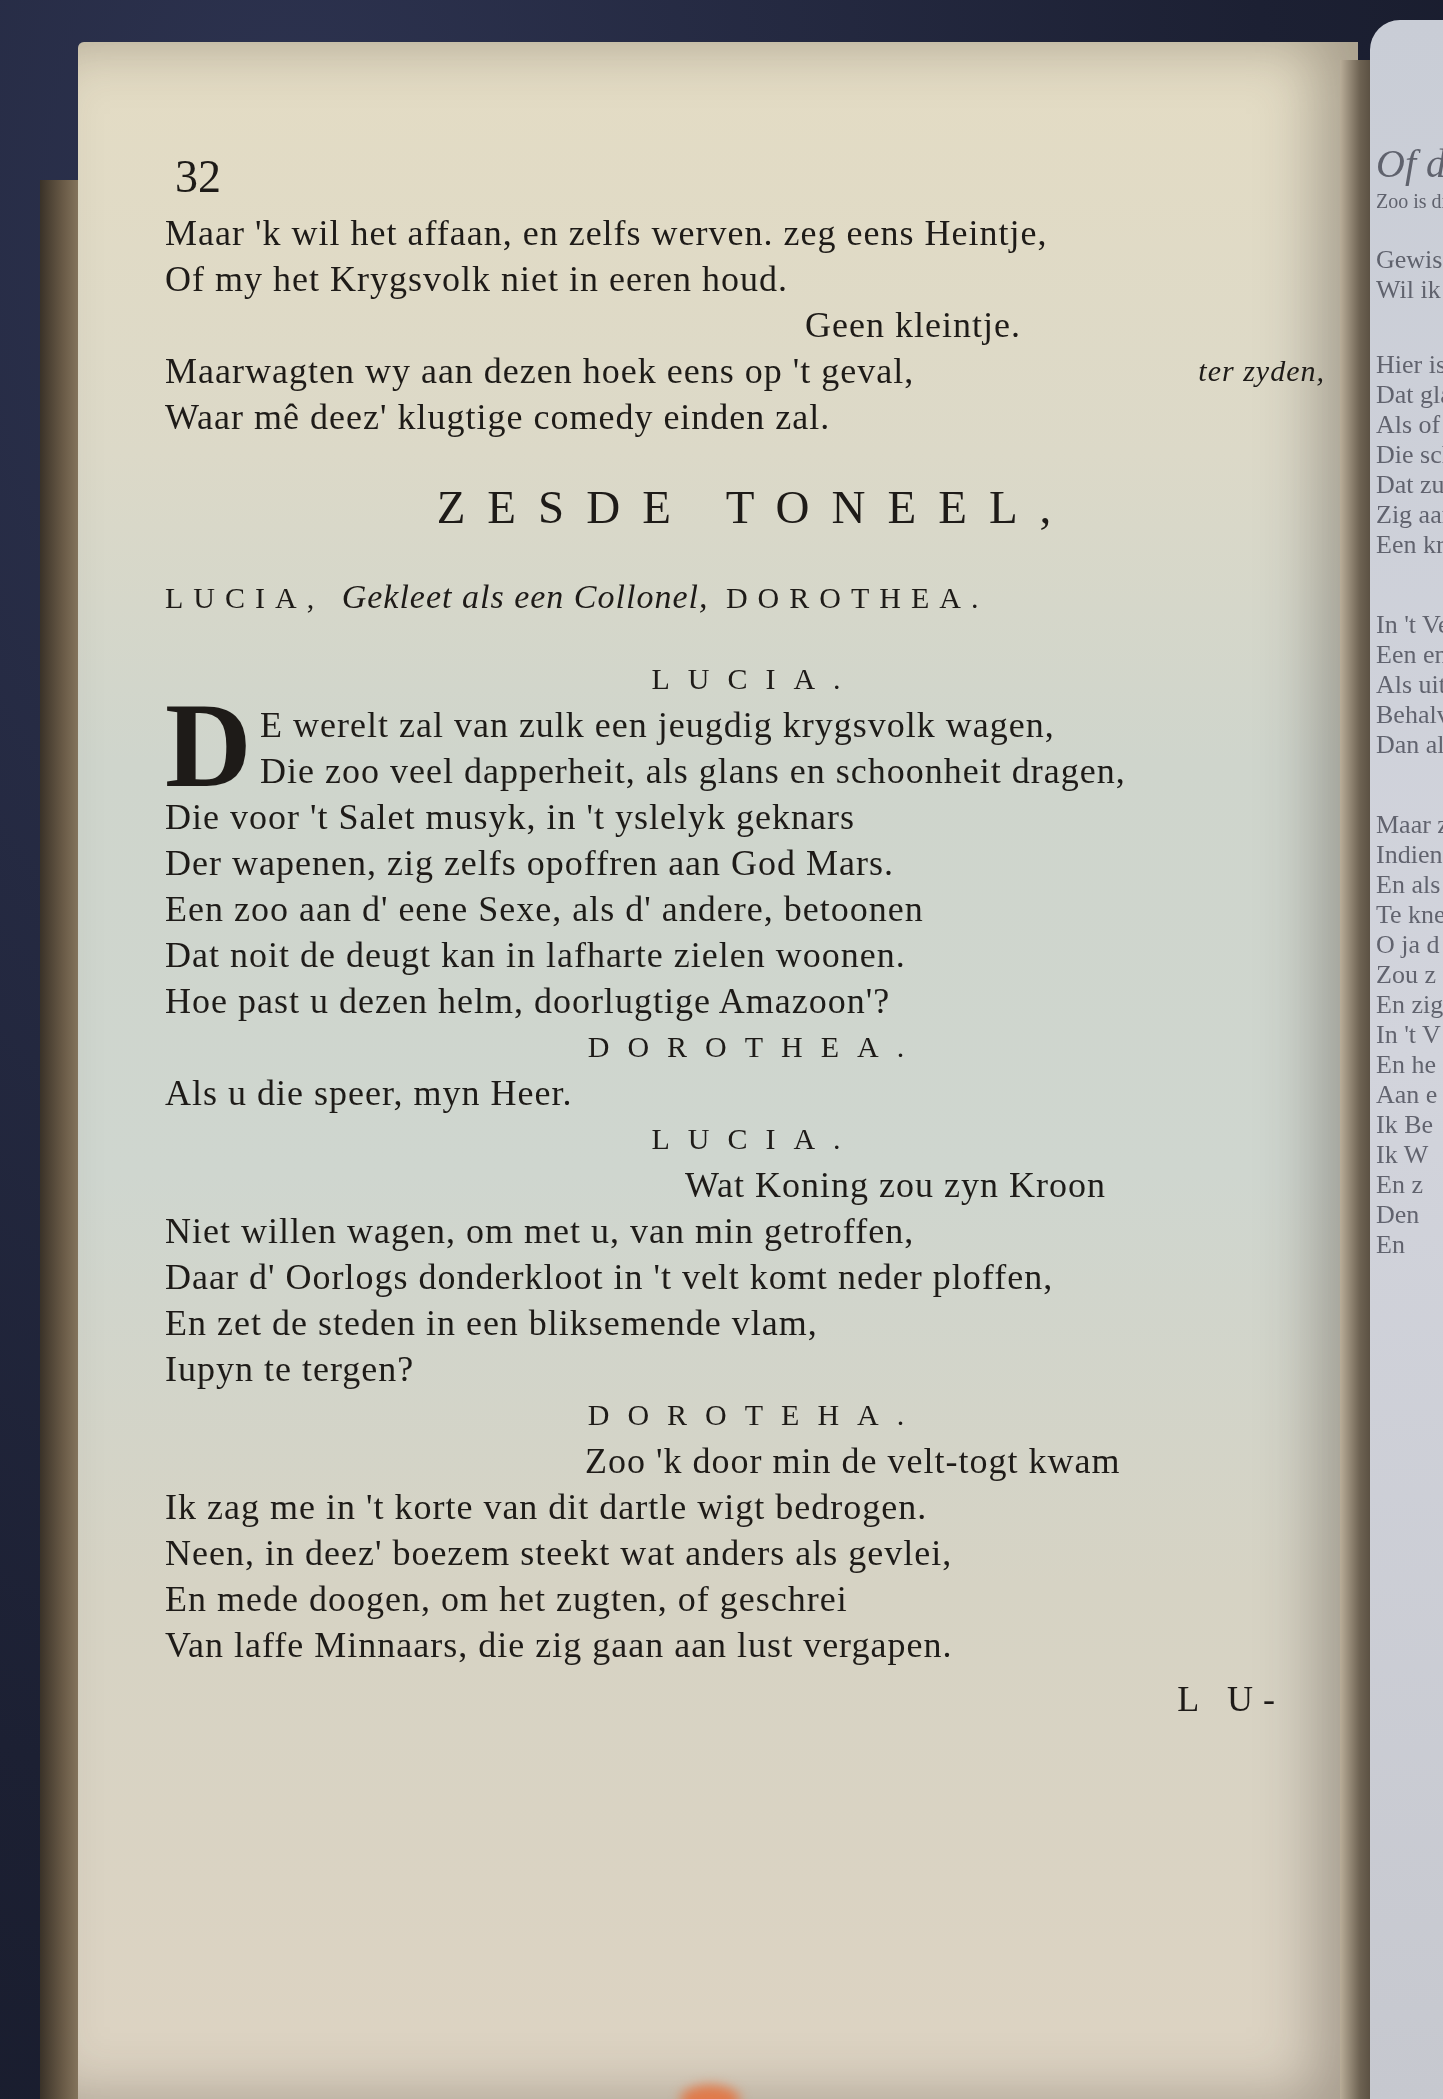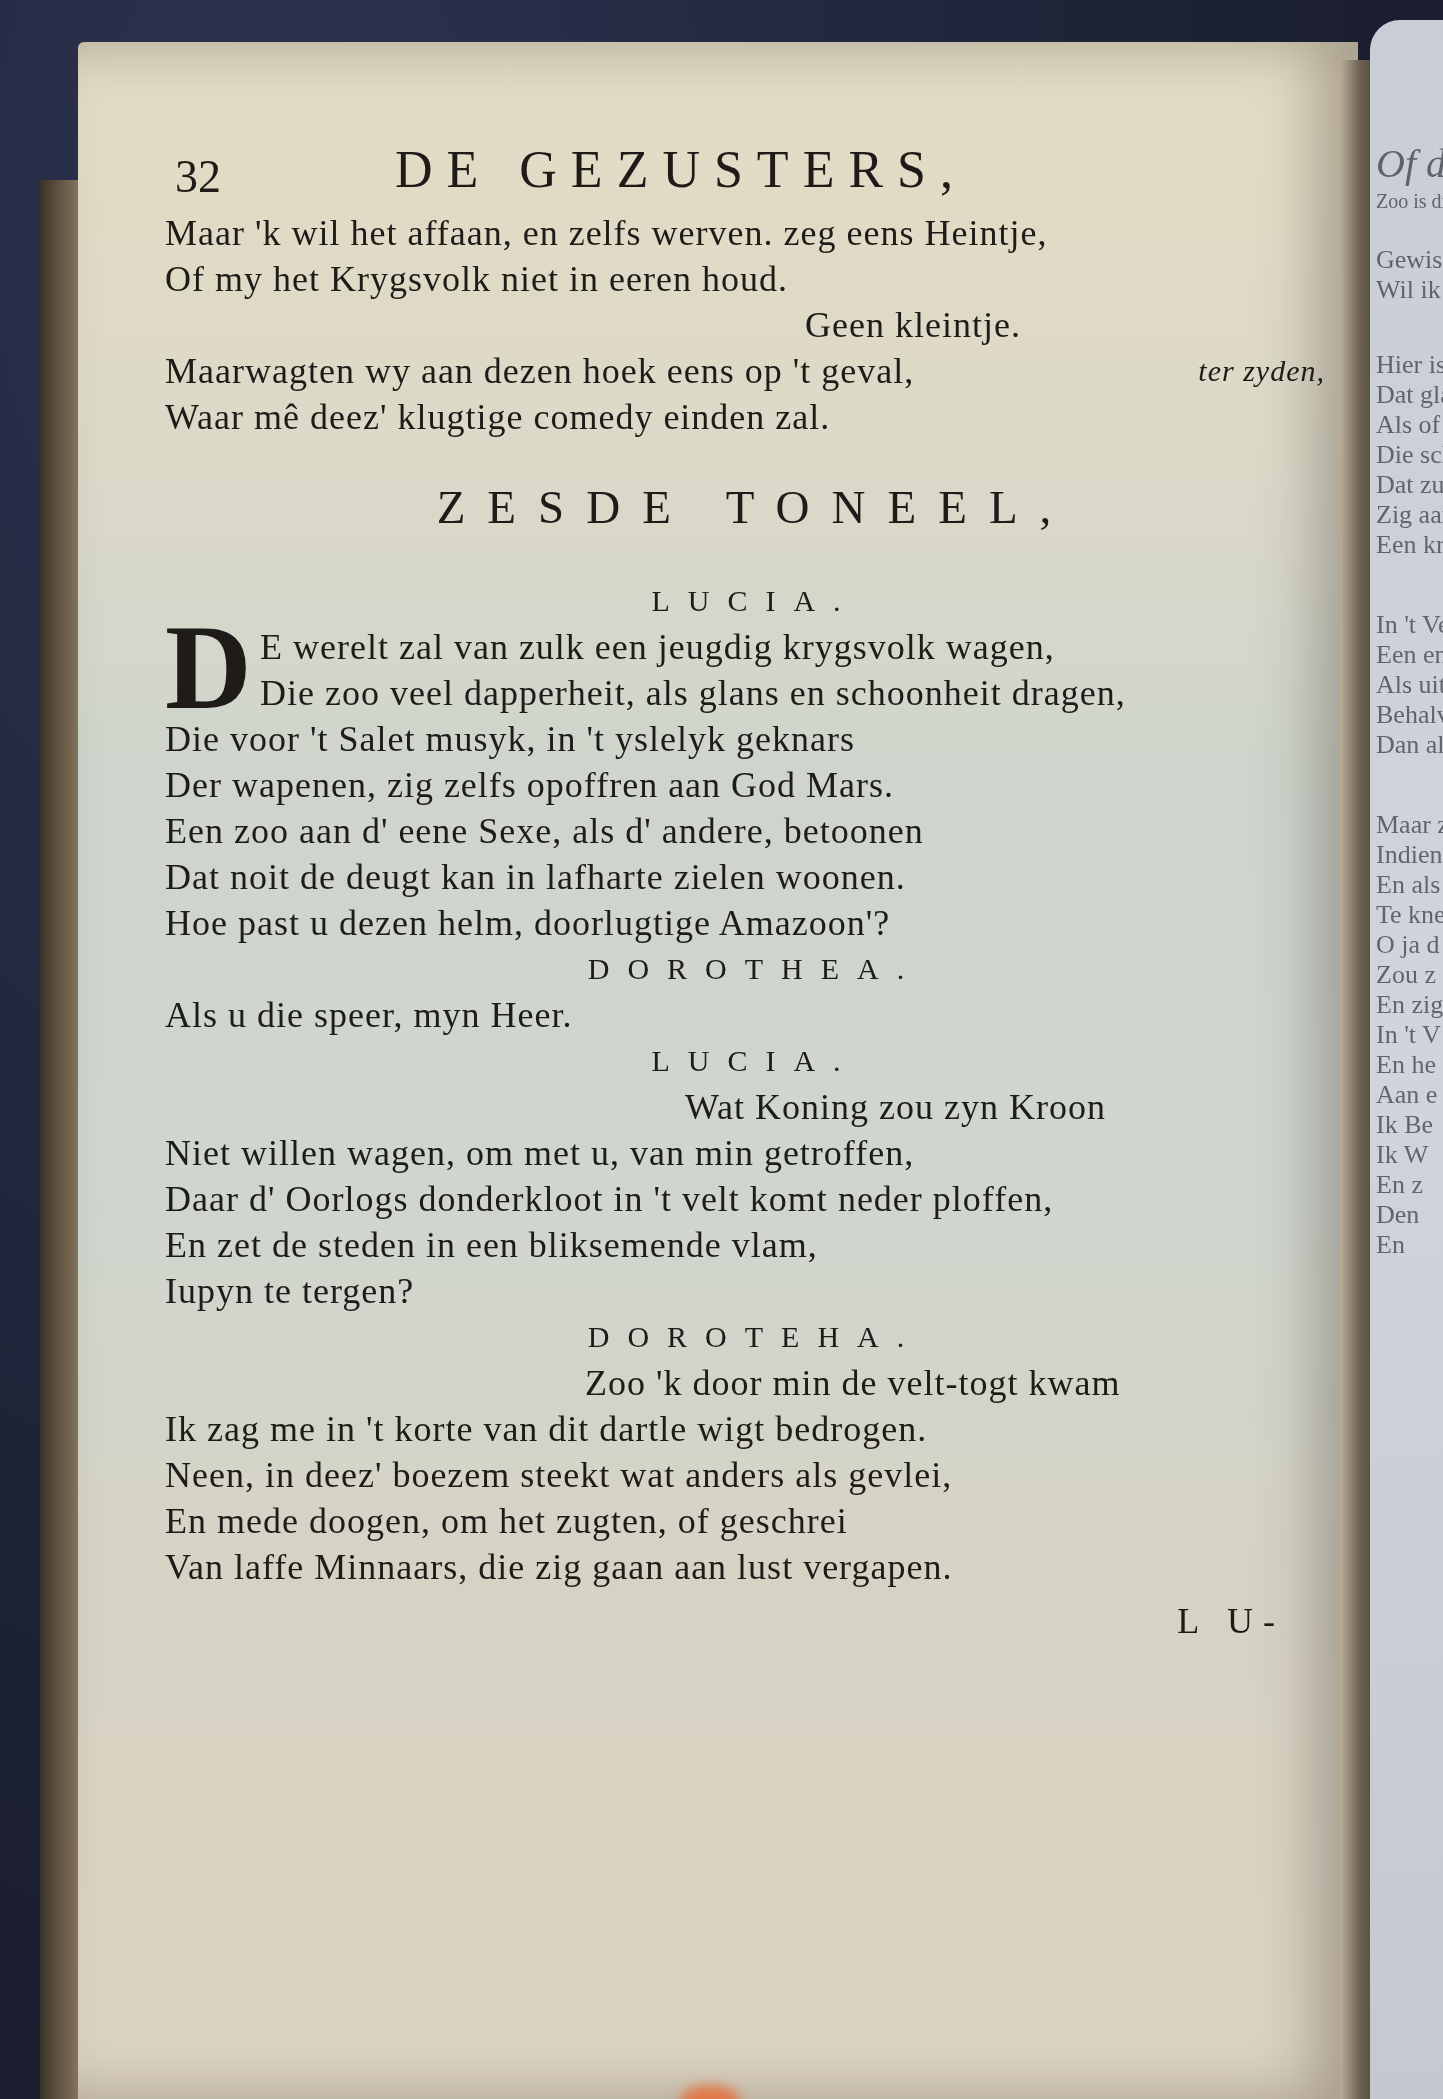--- a/index.html
+++ b/index.html
@@ -110,35 +110,39 @@
   <div class="frag" style="top:1090px;">Ik Be</div>
   <div class="frag" style="top:1120px;">Ik W</div>
   <div class="frag" style="top:1150px;">En z</div>
   <div class="frag" style="top:1180px;">Den</div>
   <div class="frag" style="top:1210px;">En</div>
 </div>
 
 <div class="content">
   <div class="runhead">
     <span class="folio">32</span>
-    <span class="title">DE GEZUSTERS,</span>
   </div>
 
   <div class="line">Maar 'k wil het affaan, en zelfs werven. zeg eens Heintje,</div>
   <div class="line">Of my het Krygsvolk niet in eeren houd.</div>
 
   <div class="line indent-right">Geen kleintje.</div>
   <div class="line" style="position:relative;">
     <span>Maarwagten wy aan dezen hoek eens op 't geval,</span>
     <span class="stage-dir">ter zyden,</span>
   </div>
   <div class="line">Waar mê deez' klugtige comedy einden zal.</div>
 
   <div class="scene-title">ZESDE TONEEL,</div>
 
+  <div class="cast">
+    <span>LUCIA,</span>
+    <em>Gekleet als een Collonel,</em>
+    <span>DOROTHEA.</span>
+  </div>
 
   <div class="speaker">LUCIA.</div>
   <div class="dropcap-block">
     <span class="dropcap">D</span>
     <div class="line">E werelt zal van zulk een jeugdig krygsvolk wagen,</div>
     <div class="line">Die zoo veel dapperheit, als glans en schoonheit dragen,</div>
   </div>
   <div class="line">Die voor 't Salet musyk, in 't yslelyk geknars</div>
   <div class="line">Der wapenen, zig zelfs opoffren aan God Mars.</div>
   <div class="line">Een zoo aan d' eene Sexe, als d' andere, betoonen</div>

